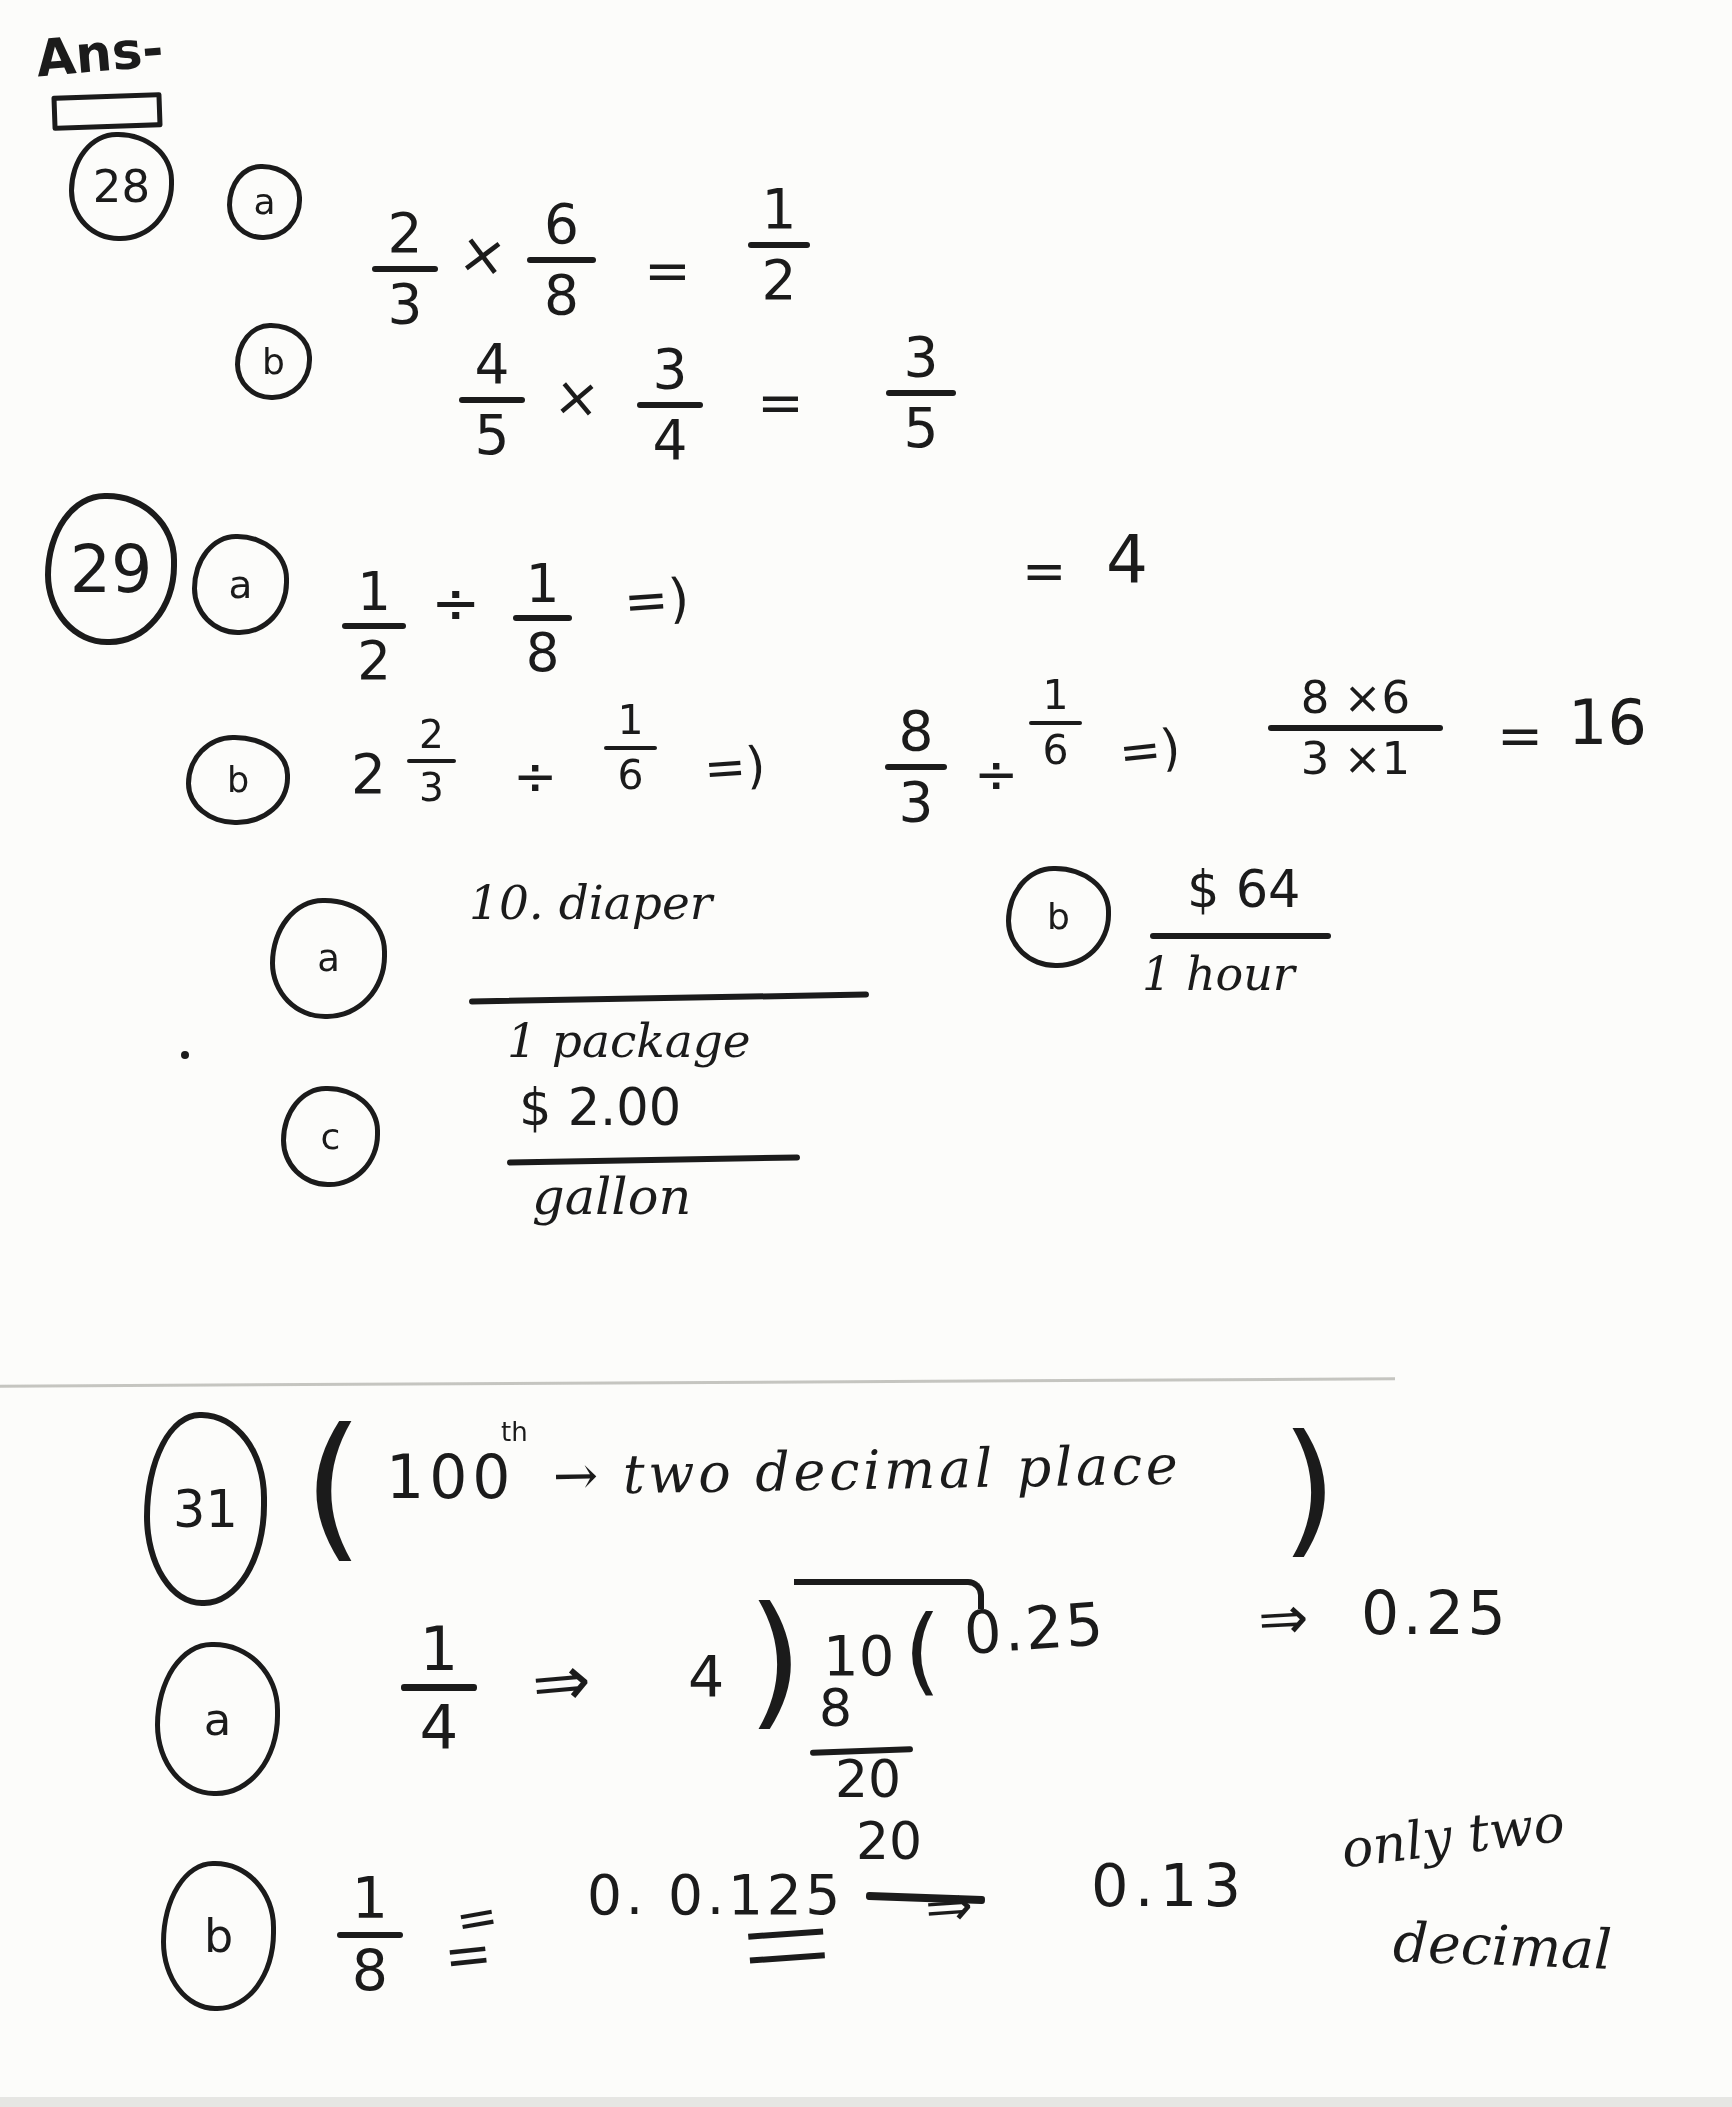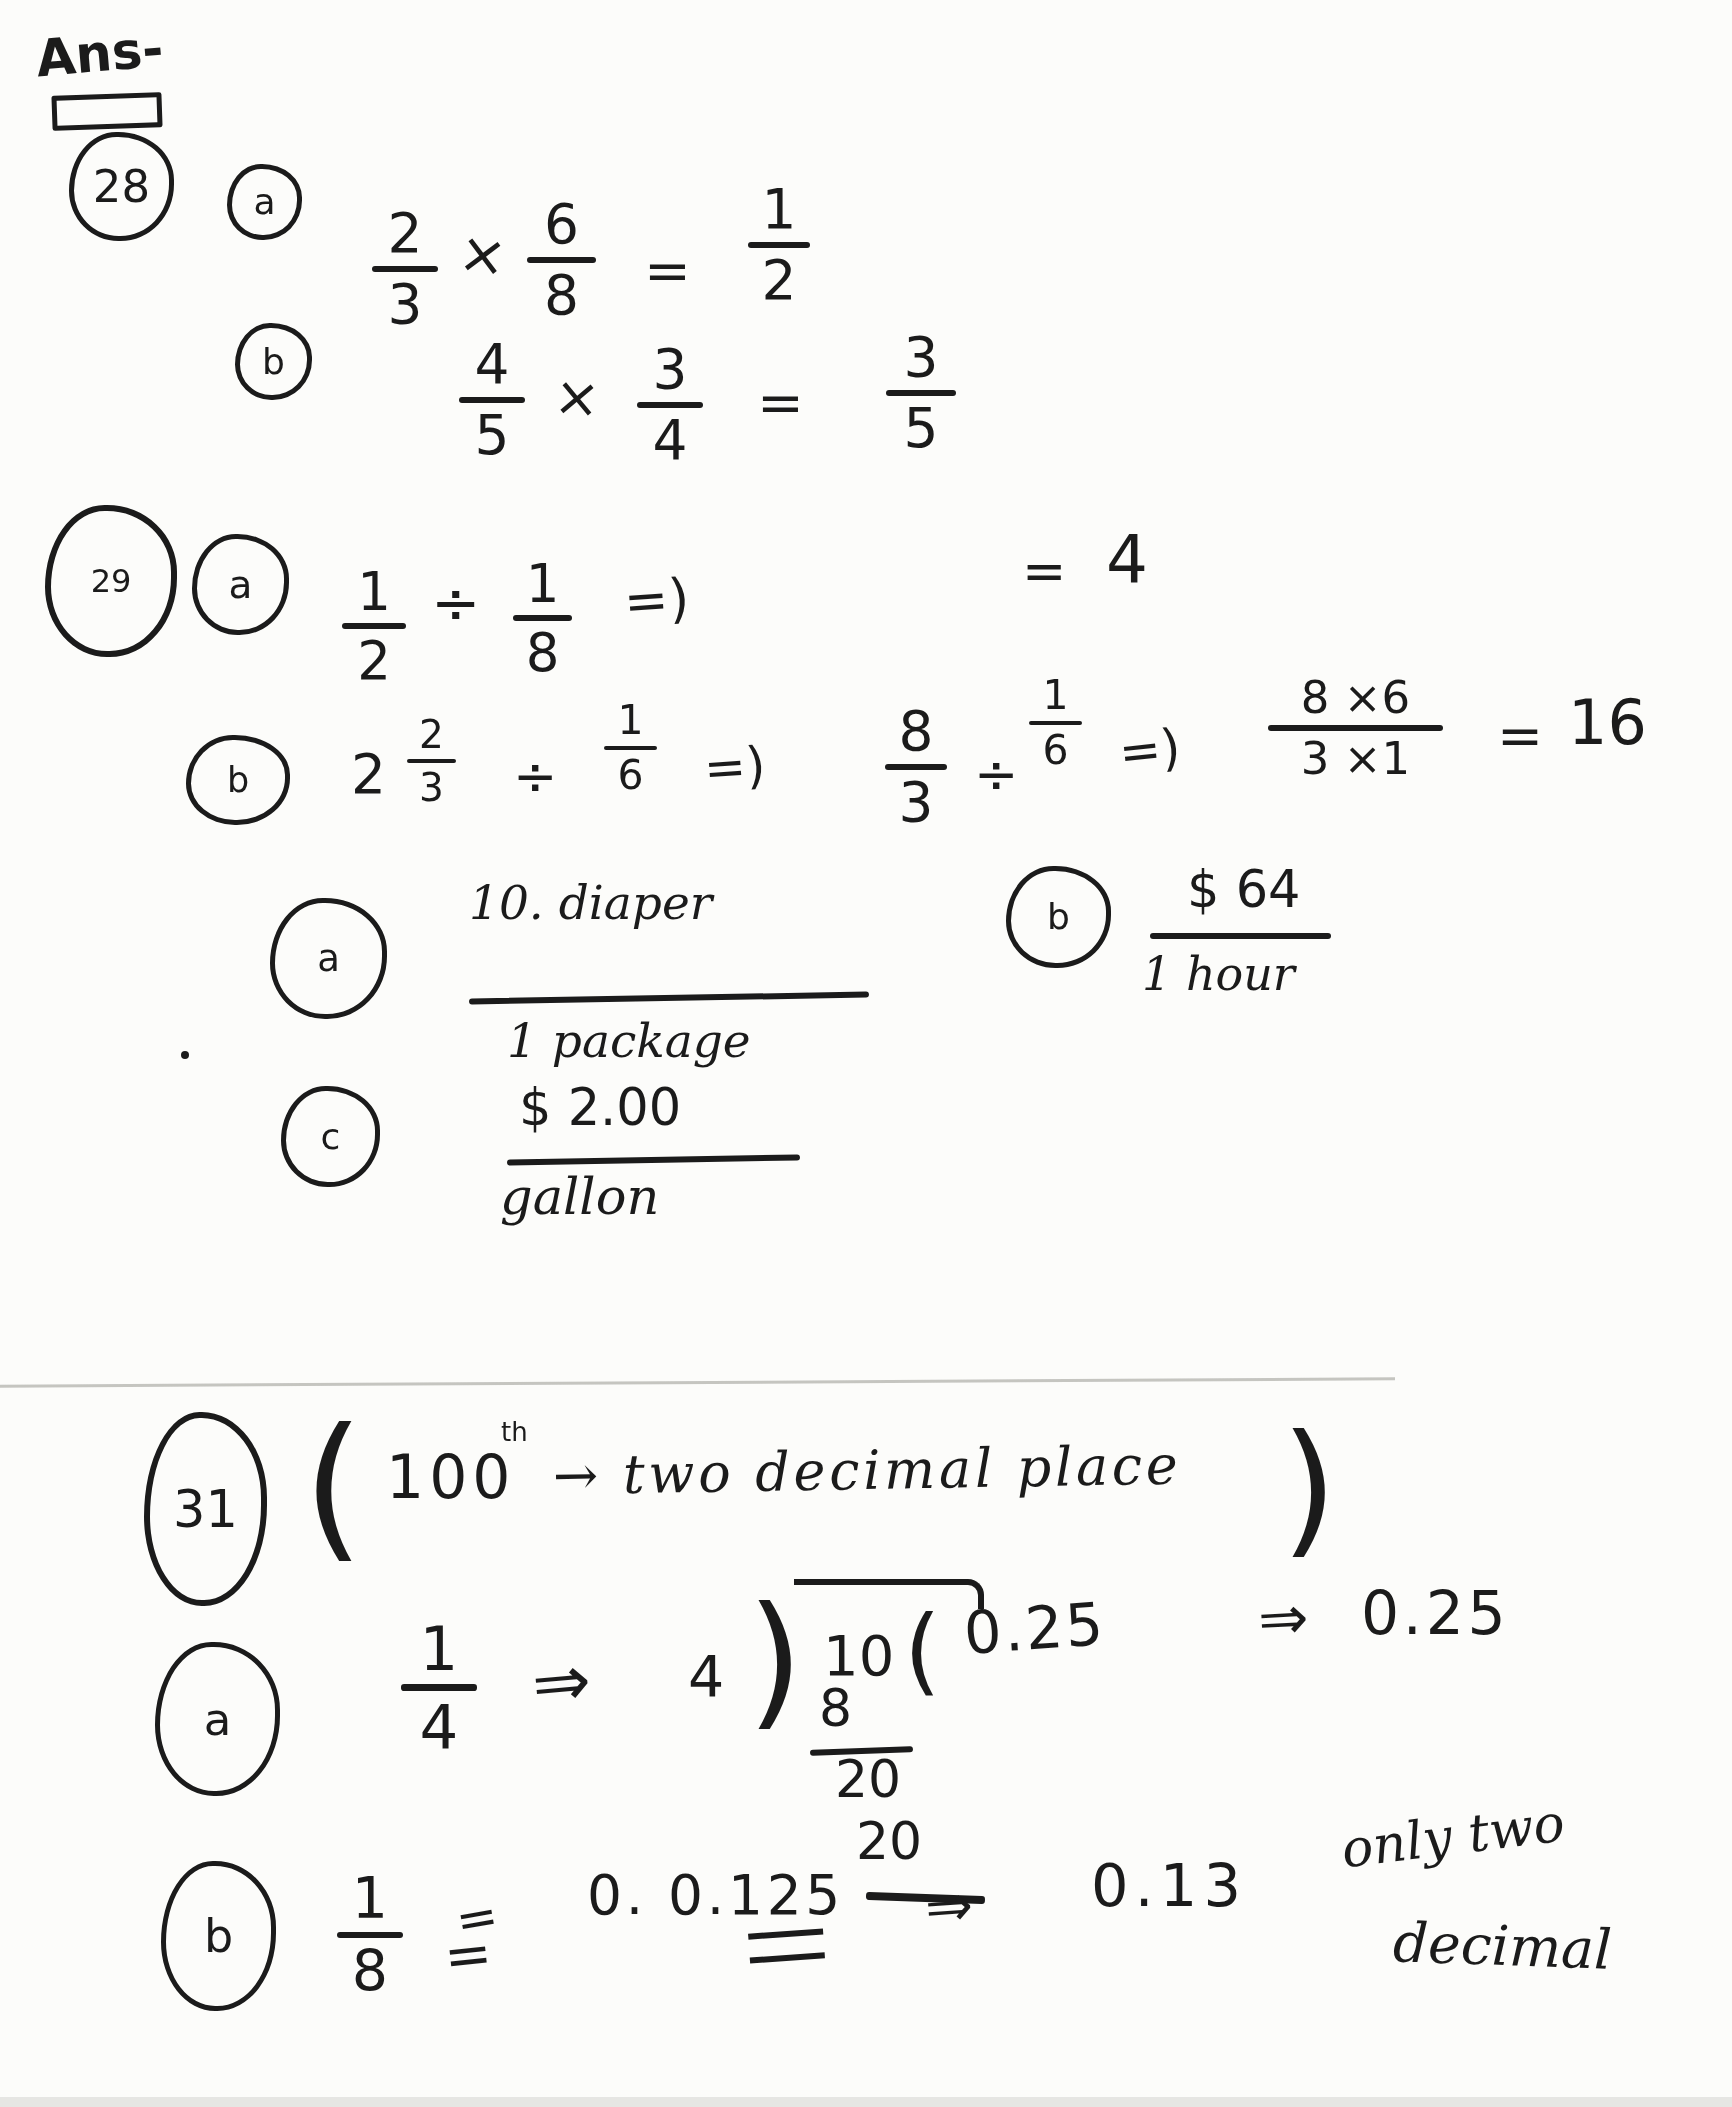--- a/index.html
+++ b/index.html
@@ -68,21 +68,21 @@
     <div class="fbar" style="width:66px;"></div>
     <span>4</span>
   </div>
   <span class="t" style="left:757px;top:375px;font-size:56px;">=</span>
   <div class="frac" style="left:886px;top:330px;font-size:55px;">
     <span>3</span>
     <div class="fbar" style="width:70px;"></div>
     <span>5</span>
   </div>
 
-  <div class="circle" style="left:45px;top:505px;width:120px;height:140px;font-size:32px;border-width:6.2px;">
+  <div class="circle" style="left:45px;top:493px;width:120px;height:140px;font-size:65px;border-width:6.2px;">
     <span>29</span>
   </div>
   <div class="circle" style="left:192px;top:534px;width:87px;height:91px;font-size:39px;">
     <span>a</span>
   </div>
   <div class="frac" style="left:342px;top:565px;font-size:53px;">
     <span>1</span>
     <div class="fbar" style="width:64px;"></div>
     <span>2</span>
   </div>
@@ -146,21 +146,21 @@
   </div>
   <span class="t" style="left:1187px;top:864px;font-size:51px;">$ 64</span>
   <div class="bar" style="left:1150px;top:933px;width:181px;height:6.2px;"></div>
   <span class="t script" style="left:1142px;top:951px;font-size:46px;">1 hour</span>
 
   <div class="circle" style="left:281px;top:1086px;width:89px;height:91px;font-size:36px;">
     <span>c</span>
   </div>
   <span class="t" style="left:519px;top:1082px;font-size:51px;">$ 2.00</span>
   <div class="bar" style="left:507px;top:1157px;width:293px;height:6.2px;transform:rotate(-1deg);"></div>
-  <span class="t script" style="left:500px;top:1171px;font-size:51px;">gallon</span>
+  <span class="t script" style="left:532px;top:1171px;font-size:51px;">gallon</span>
 
   <div class="divider" style="left:0;top:1381px;width:1395px;height:2.5px;transform:rotate(-0.3deg);opacity:.8;"></div>
 
   <div class="circle" style="left:144px;top:1412px;width:111px;height:182px;font-size:51px;border-width:6.2px;">
     <span>31</span>
   </div>
   <span class="t" style="left:303px;top:1408px;font-size:156px;">(</span>
   <span class="t" style="left:386px;top:1447px;font-size:60px;letter-spacing:5px;">100</span>
   <span class="t" style="left:501px;top:1419px;font-size:26px;">th</span>
   <span class="t script" style="left:553px;top:1444px;font-size:54px;letter-spacing:3.7px;transform:rotate(-1deg);">→  two decimal place</span>

